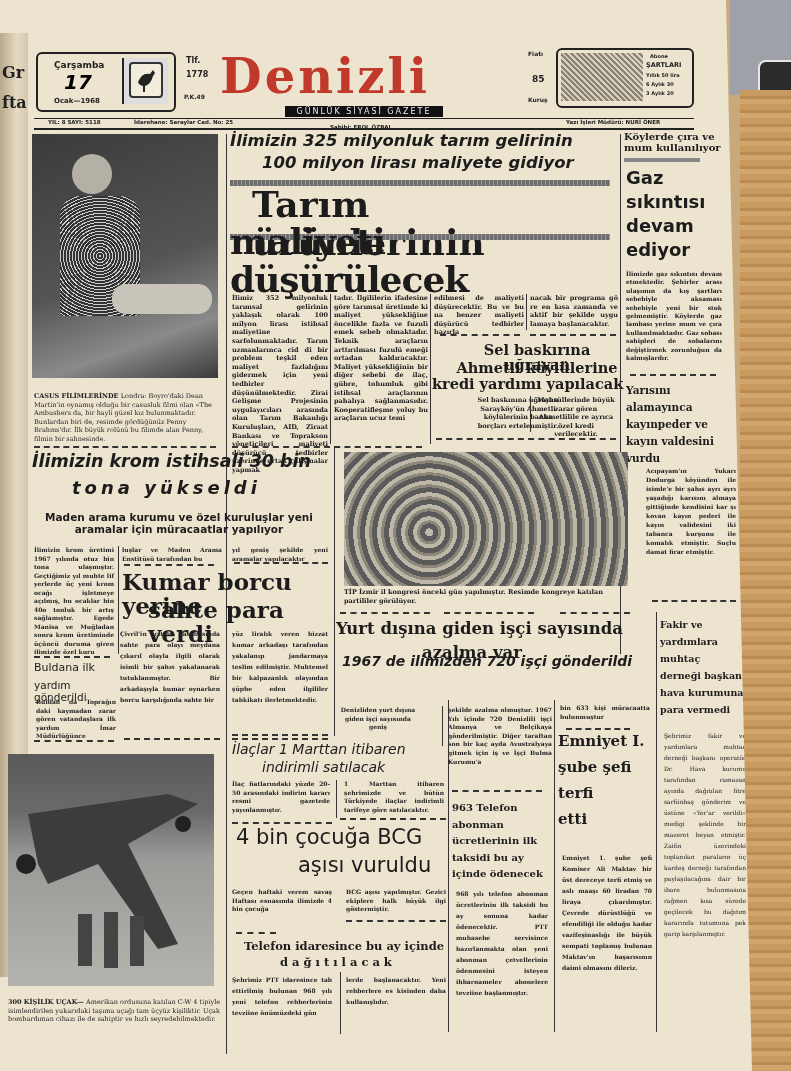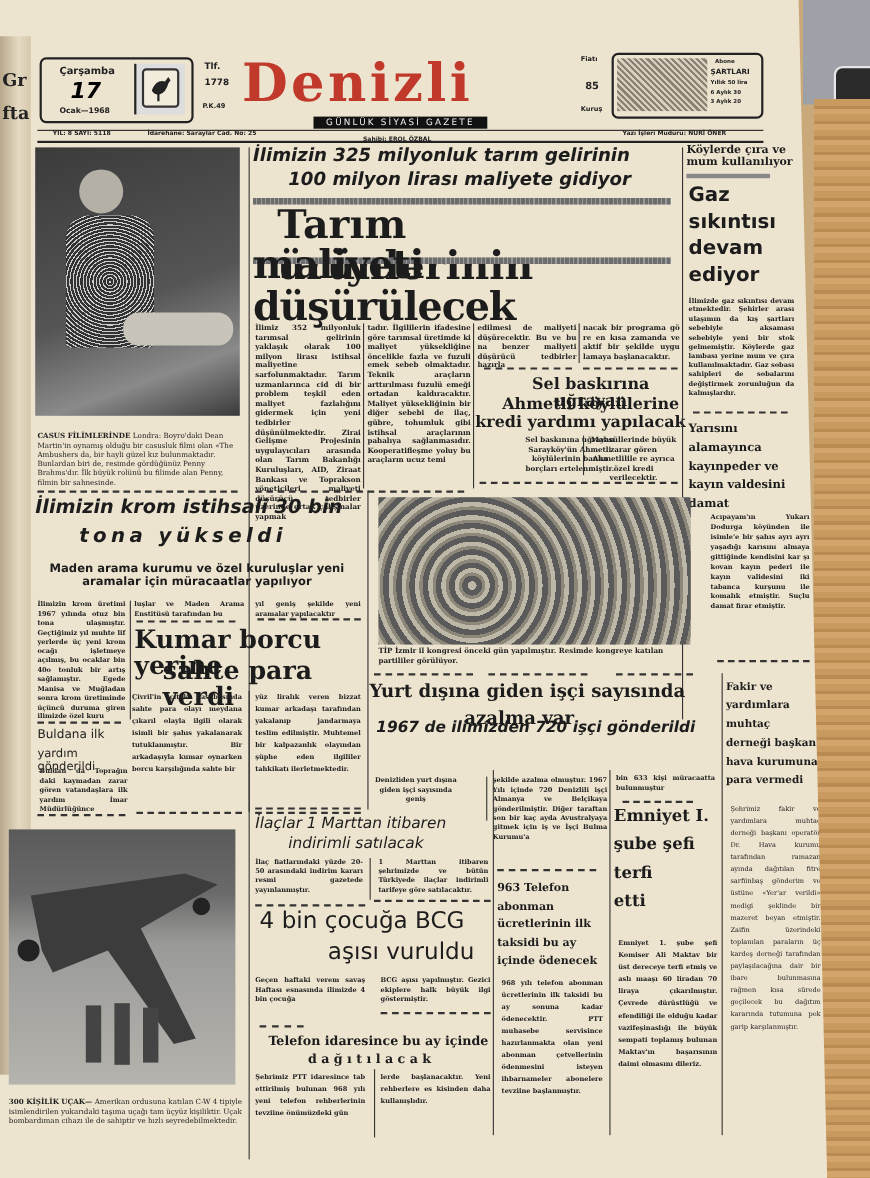--- a/index.html
+++ b/index.html
@@ -126,21 +126,21 @@
     <div>ediyor</div>
   </div>
   <div class="abs body" style="left:626px;top:270px;width:96px;font-size:6px;line-height:8.4px;">İlimizde gaz sıkıntısı devam etmektedir. Şehirler arası ulaşımın da kış şartları sebebiyle aksaması sebebiyle yeni bir stok gelmemiştir. Köylerde gaz lambası yerine mum ve çıra kullanılmaktadır. Gaz sobası sahipleri de sobalarını değiştirmek zorunluğun da kalmışlardır.</div>
   <div class="dash" style="left:630px;top:374px;width:86px;"></div>
 
   <div class="abs hd" style="left:626px;top:382px;width:110px;font-size:10.5px;line-height:17px;">
     <div>Yarısını</div>
     <div>alamayınca</div>
     <div>kayınpeder ve</div>
     <div>kayın valdesini</div>
-    <div>damat</div>
+    <div>vurdu</div>
   </div>
   <div class="abs body" style="left:646px;top:466px;width:90px;font-size:6px;line-height:9px;">Acıpayam'ın Yukarı Dodurga köyünden ile isimle'e bir şahıs ayrı ayrı yaşadığı karısını almaya gittiğinde kendisini kar şı kovan kayın pederi ile kayın validesini iki tabanca kurşunu ile komalık etmiştir. Suçlu damat firar etmiştir.</div>
   <div class="dash" style="left:652px;top:600px;width:84px;"></div>
 
   <div class="abs hds" style="left:32px;top:452px;width:300px;font-size:17.5px;font-style:italic;">İlimizin krom istihsali 30 bin</div>
   <div class="abs hds" style="left:72px;top:478px;width:240px;font-size:18px;letter-spacing:4px;font-style:italic;">tona yükseldi</div>
   <div class="abs hds" style="left:34px;top:512px;width:290px;font-size:10.5px;text-align:center;">Maden arama kurumu ve özel kuruluşlar yeni aramalar için müracaatlar yapılıyor</div>
   <div class="abs body" style="left:34px;top:546px;width:80px;font-size:6px;line-height:8.5px;">İlimizin krom üretimi 1967 yılında otuz bin tona ulaşmıştır. Geçtiğimiz yıl muhte lif yerlerde üç yeni krom ocağı işletmeye açılmış, bu ocaklar bin 40o tonluk bir artış sağlamıştır. Egede Manisa ve Muğladan sonra krom üretiminde üçüncü duruma giren ilimizde özel kuru</div>
   <div class="vline" style="left:118px;top:546px;height:108px;"></div>
   <div class="abs body" style="left:122px;top:546px;width:100px;font-size:6px;">luşlar ve Maden Arama Enstitüsü tarafından bu</div>

